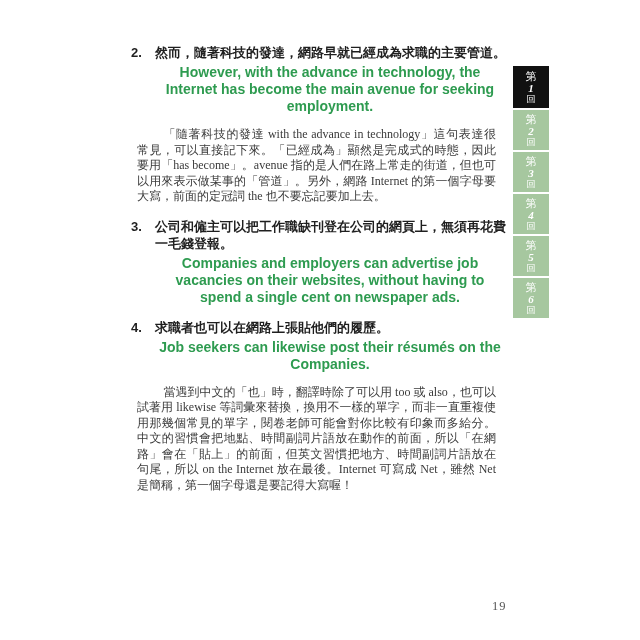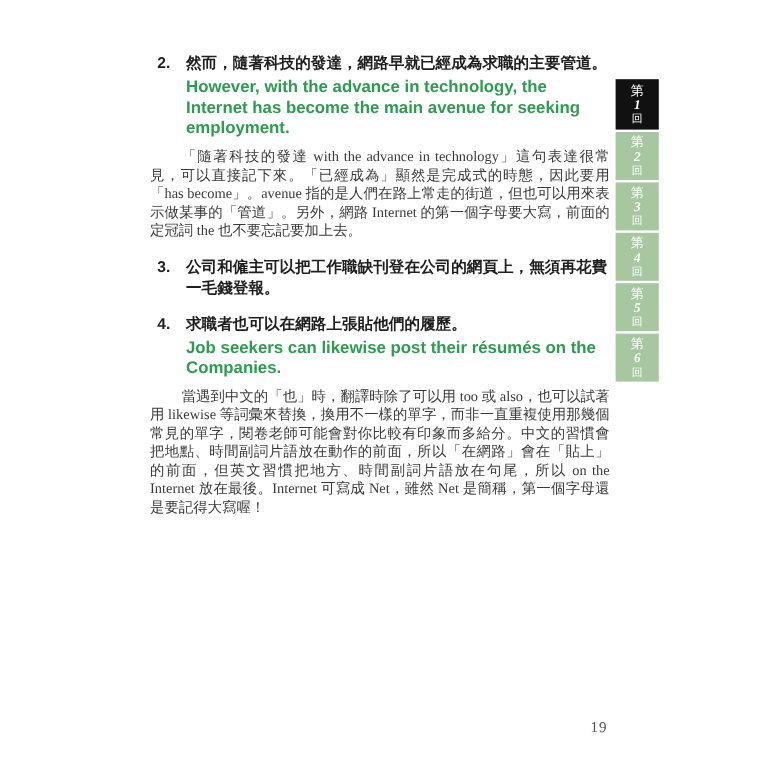--- a/index.html
+++ b/index.html
@@ -34,23 +34,24 @@
   }
   .sec-num{flex:none;width:24px;}
   .sec-zh{flex:1;}
   .sec-en{
     margin:3px 0 8px 30px;
     width:350px;
     font-family:"Liberation Sans",sans-serif;
     font-weight:bold;
     font-size:14px;line-height:17px;
     color:var(--accent-green);
+    text-align:center;
   }
   .sec-body{
-    margin:0;
+    margin:12px;
     font-family:"Liberation Serif","DejaVu Serif",serif;
     font-size:12px;line-height:15.5px;
     color:var(--body-text);
     text-align:justify;
     text-indent:2.2em;
   }
   .tab-rail{
     position:absolute;
     left:513px;top:66px;
     width:36px;
@@ -96,20 +97,21 @@
       </div>
       <div class="sec-en">However, with the advance in technology, the Internet has become the main avenue for seeking employment.</div>
       <p class="sec-body">「隨著科技的發達 with the advance in technology」這句表達很常見，可以直接記下來。「已經成為」顯然是完成式的時態，因此要用「has become」。avenue 指的是人們在路上常走的街道，但也可以用來表示做某事的「管道」。另外，網路 Internet 的第一個字母要大寫，前面的定冠詞 the 也不要忘記要加上去。</p>
     </div>
 
     <div class="section">
       <div class="sec-head">
         <span class="sec-num">3.</span>
         <span class="sec-zh">公司和僱主可以把工作職缺刊登在公司的網頁上，無須再花費一毛錢登報。</span>
       </div>
+      <div class="sec-en">Companies and employers can advertise job vacancies on their websites, without having to spend a single cent on newspaper ads.</div>
     </div>
 
     <div class="section">
       <div class="sec-head">
         <span class="sec-num">4.</span>
         <span class="sec-zh">求職者也可以在網路上張貼他們的履歷。</span>
       </div>
       <div class="sec-en">Job seekers can likewise post their résumés on the Companies.</div>
       <p class="sec-body">當遇到中文的「也」時，翻譯時除了可以用 too 或 also，也可以試著用 likewise 等詞彙來替換，換用不一樣的單字，而非一直重複使用那幾個常見的單字，閱卷老師可能會對你比較有印象而多給分。中文的習慣會把地點、時間副詞片語放在動作的前面，所以「在網路」會在「貼上」的前面，但英文習慣把地方、時間副詞片語放在句尾，所以 on the Internet 放在最後。Internet 可寫成 Net，雖然 Net 是簡稱，第一個字母還是要記得大寫喔！</p>
     </div>

